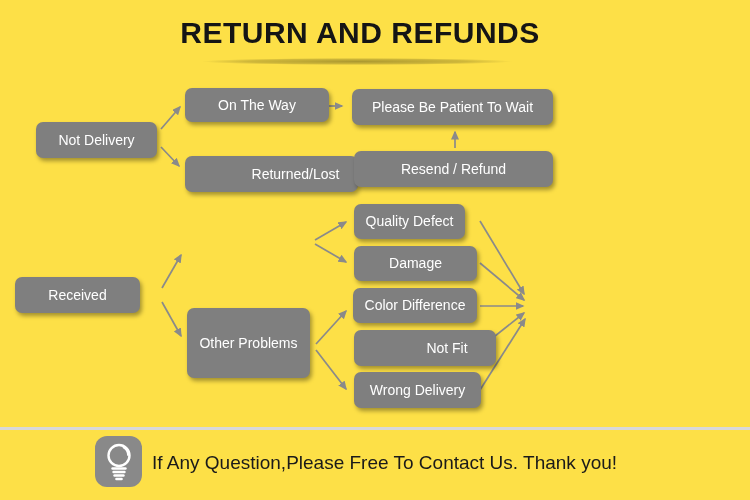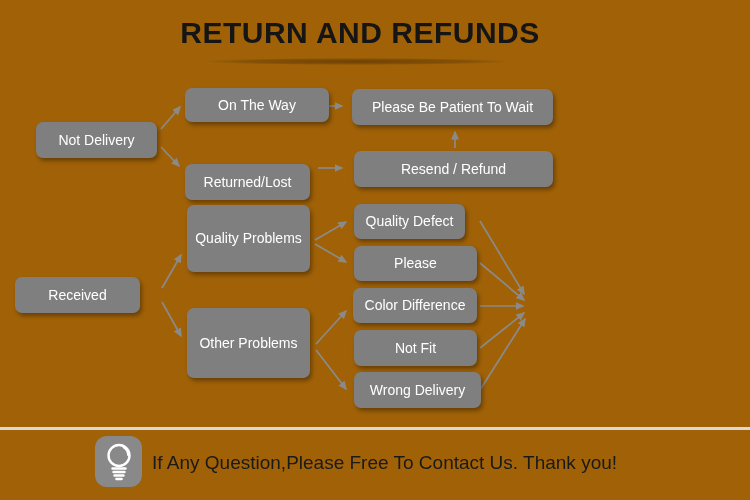--- a/index.html
+++ b/index.html
@@ -1,17 +1,17 @@
 <!DOCTYPE html>
 <html><head>
 <meta charset="utf-8">
 <style>
   html,body{margin:0;padding:0;background:#ffffff;}
   .stage{
-    position:relative;width:750px;height:500px;background:#a16207;overflow:hidden;
+    position:relative;width:750px;height:500px;background:#fde047;overflow:hidden;
     font-family:"Liberation Sans","DejaVu Sans",sans-serif;
   }
   .page-title{
     position:absolute;top:16px;left:0;width:720px;margin:0;
     text-align:center;font-size:30px;font-weight:bold;letter-spacing:.5px;color:#151515;
   }
   .title-shadow{
     position:absolute;top:57px;left:158px;width:398px;height:9px;
     background:radial-gradient(ellipse 50% 50% at 50% 50%, rgba(0,0,0,.32) 0%, rgba(0,0,0,.18) 55%, rgba(0,0,0,0) 78%);
   }
@@ -60,32 +60,31 @@
       <line x1="480" y1="221" x2="524" y2="294" marker-end="url(#ah)"></line>
       <line x1="480" y1="263" x2="524" y2="300" marker-end="url(#ah)"></line>
       <line x1="480" y1="306" x2="523" y2="306" marker-end="url(#ah)"></line>
       <line x1="480" y1="348" x2="524" y2="313" marker-end="url(#ah)"></line>
       <line x1="480" y1="390" x2="525" y2="319" marker-end="url(#ah)"></line>
     </g>
   </svg>
 
   <div class="node" style="left:36px;top:122px;width:121px;height:36px;">Not Delivery</div>
   <div class="node" style="left:185px;top:88px;width:144px;height:34px;">On The Way</div>
-  <div class="node" style="left:185px;top:164px;width:125px;height:36px;">Returned/Lost</div>
+  <div class="node" style="left:185px;top:156px;width:125px;height:36px;padding-left:48px;">Returned/Lost</div>
   <div class="node" style="left:352px;top:89px;width:201px;height:36px;">Please Be Patient To Wait</div>
   <div class="node" style="left:354px;top:151px;width:199px;height:36px;">Resend / Refund</div>
 
   <div class="node" style="left:15px;top:277px;width:125px;height:36px;">Received</div>
-  <div class="node" style="left:187px;top:205px;width:123px;height:67px;">Quality Problems</div>
   <div class="node" style="left:187px;top:308px;width:123px;height:70px;">Other Problems</div>
 
   <div class="node" style="left:354px;top:204px;width:111px;height:35px;">Quality Defect</div>
-  <div class="node" style="left:354px;top:246px;width:123px;height:35px;">Please</div>
+  <div class="node" style="left:354px;top:246px;width:123px;height:35px;">Damage</div>
   <div class="node" style="left:353px;top:288px;width:124px;height:35px;">Color Difference</div>
-  <div class="node" style="left:354px;top:330px;width:123px;height:36px;">Not Fit</div>
+  <div class="node" style="left:354px;top:330px;width:98px;height:36px;padding-left:44px;">Not Fit</div>
   <div class="node" style="left:354px;top:372px;width:127px;height:36px;">Wrong Delivery</div>
 
 
   <div class="footer-divider"></div>
 
   <div class="bulb-badge">
     <svg width="40" height="44" viewBox="0 0 40 44">
       <circle cx="20" cy="15.5" r="10.5" fill="none" stroke="#ffffff" stroke-width="2.4"></circle>
       <path d="M24.5,7.5 a9,9 0 0 1 4.5,7.5" fill="none" stroke="#ffffff" stroke-width="1.8" stroke-linecap="round"></path>
       <line x1="13.5" y1="28.5" x2="26.5" y2="28.5" stroke="#ffffff" stroke-width="2.4" stroke-linecap="round"></line>

